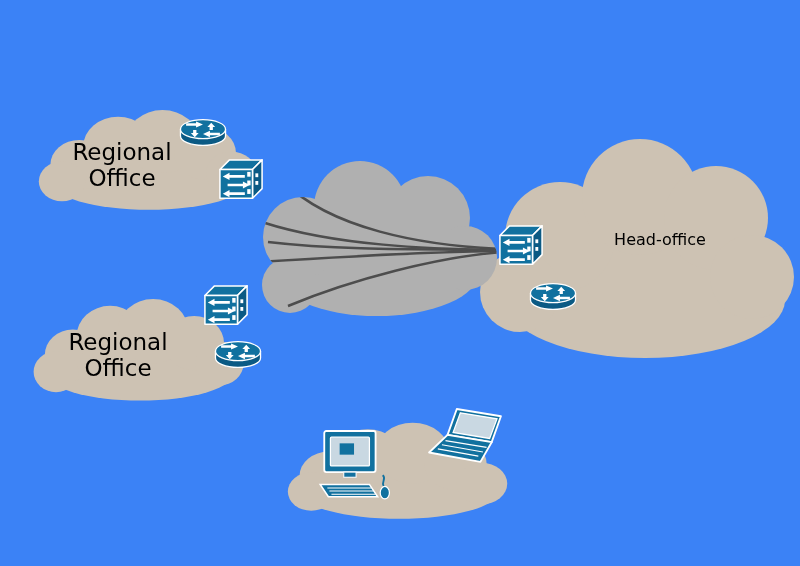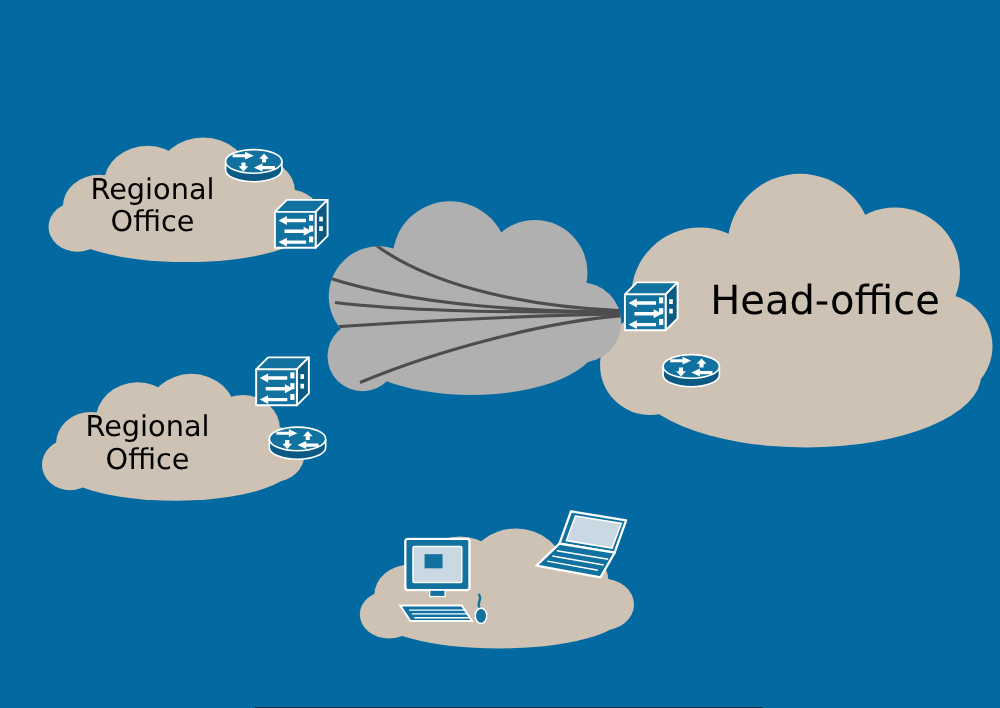--- a/index.html
+++ b/index.html
@@ -1,16 +1,16 @@
 <!DOCTYPE html>
 <html><head>
 <meta charset="utf-8">
 <style>
   html,body{margin:0;padding:0;background:#000;}
-  .stage{position:relative;width:800px;height:566px;background:#0369a1;overflow:hidden;
+  .stage{position:relative;width:800px;height:566px;background:#3b82f6;overflow:hidden;
          font-family:"DejaVu Sans","Liberation Sans",sans-serif;}
   .scene{position:absolute;left:0;top:0;}
   .lbl{position:absolute;color:#000;text-align:center;}
   .f-blue{fill:#11719f}
   .f-dark{fill:#0b5a84}
   .f-screen{fill:#c9d8e2}
   .f-white{fill:#ffffff}
   .s-white{stroke:#ffffff}
 </style>
 </head>
@@ -134,15 +134,15 @@
   <div class="lbl" style="left:36px;top:139px;width:172px;font-size:23px;line-height:26px;">
     <div>Regional</div>
     <div>Office</div>
   </div>
 
   <div class="lbl" style="left:30px;top:329px;width:176px;font-size:23px;line-height:26px;">
     <div>Regional</div>
     <div>Office</div>
   </div>
 
-  <div class="lbl" style="left:545px;top:226px;width:230px;font-size:32px;line-height:28px;">Head-office</div>
+  <div class="lbl" style="left:545px;top:226px;width:230px;font-size:16px;line-height:28px;">Head-office</div>
 
 </div>
 
 </body></html>

